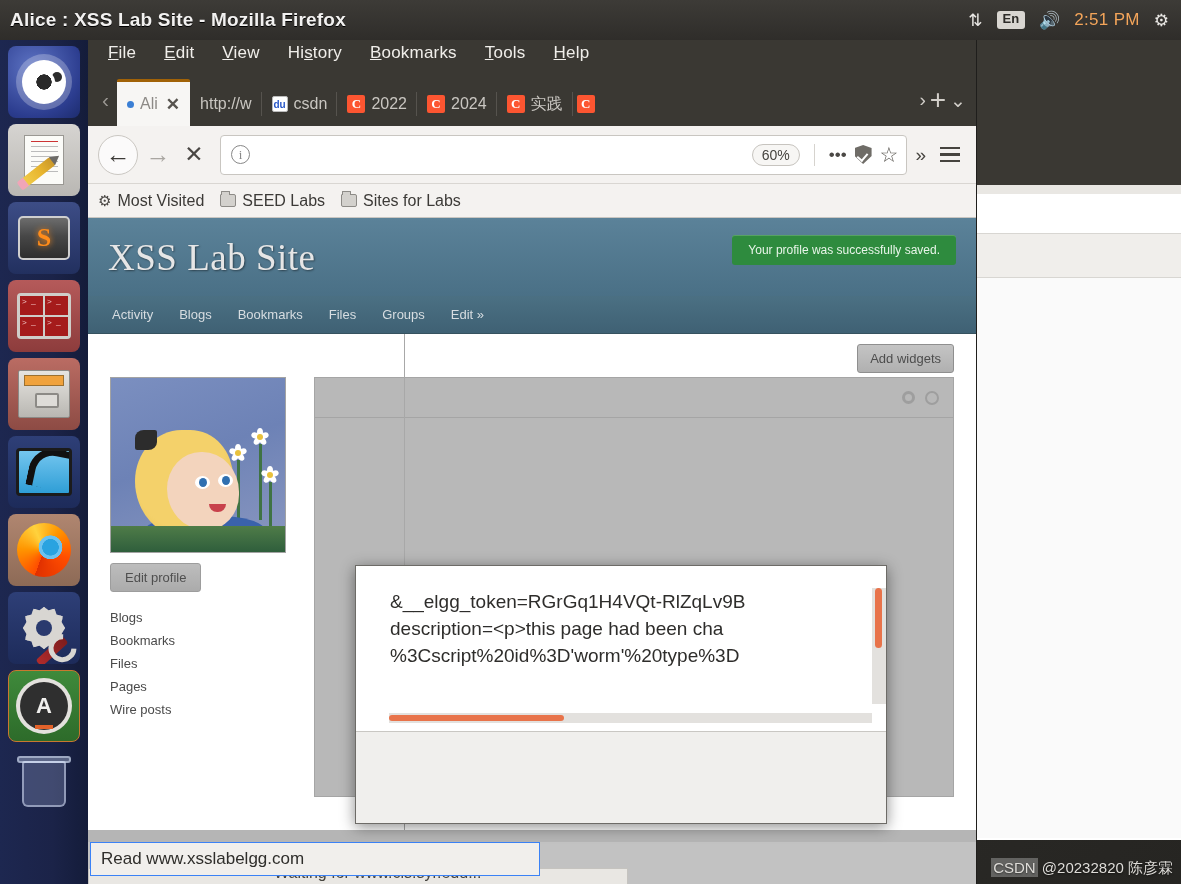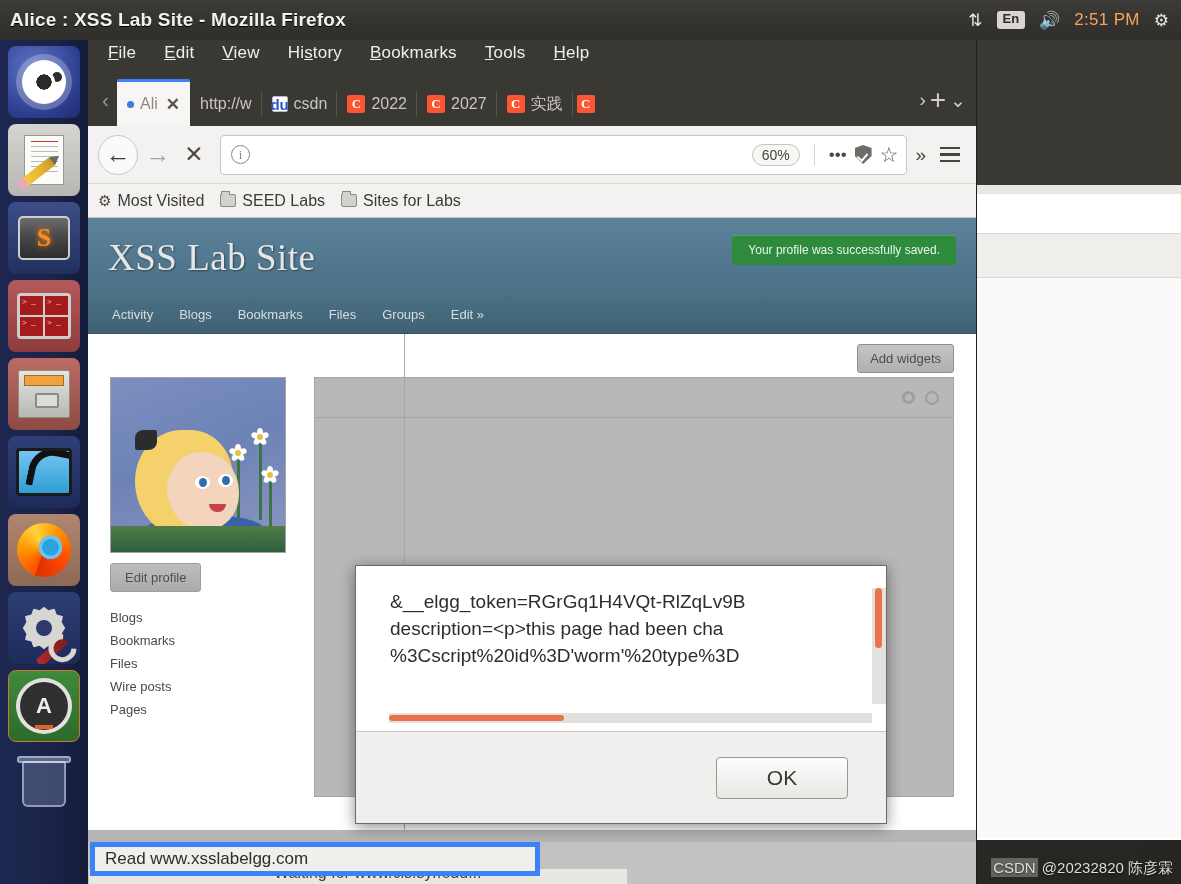--- a/index.html
+++ b/index.html
@@ -203,33 +203,33 @@
   }
   .tab-scroll-l {
     color: #9a9792; font-size: 21px; padding: 0 8px 14px 8px;
   }
   .tab {
     height: 44px; display: flex; align-items: center; gap: 6px;
     padding: 0 10px; color: #c9c6c1; font-size: 16px; white-space: nowrap;
     position: relative; max-width: 118px; overflow: hidden;
   }
   .tab.active {
-    background: #f7f6f4; color: #6f6c68; border-top: 3px solid #3b82f6;
+    background: #f7f6f4; color: #6f6c68; border-top: 3px solid #a16207;
     border-radius: 2px 2px 0 0; height: 47px;
   }
   .tab.active .tlabel { color: #8d8a86; }
   .tab .sep {
     position: absolute; right: 0; top: 10px; bottom: 10px; width: 1px; background: #56534e;
   }
   .tab .dotblue { width: 7px; height: 7px; border-radius: 50%; background: #3b7fd4; flex: none;}
   .tab .xclose { color: #57544f; font-size: 17px; font-weight: bold; margin-left: 2px; }
   .fav-baidu {
     width: 16px; height: 16px; background: #fff; border: 1px solid #bbb; border-radius: 2px;
     display:flex;align-items:center;justify-content:center; flex:none;
-    font-size: 15px; color:#2857c7; font-weight:bold;
+    font-size: 10px; color:#2857c7; font-weight:bold;
   }
   .fav-c {
     width: 18px; height: 18px; background: #fc5531; color: #fff; border-radius: 2px;
     display:flex;align-items:center;justify-content:center; font-size:13px;font-weight:bold;flex:none;
     font-family:"Liberation Serif",serif;
   }
   .tab-right {
     margin-left: auto; display: flex; align-items: center; gap: 4px;
     padding: 0 10px 12px 4px; color: #d2cfca;
   }
@@ -436,21 +436,21 @@
     display:flex;align-items:center;justify-content:center;
   }
 
   
   .statusbar {
     position: absolute; left: 0; bottom: 0; width: 888px; height: 42px;
     background: #c2c2c2;
   }
   .status-pop {
     position:absolute; left: 2px; bottom: 8px; width: 450px; height: 34px;
-    background: #f1efec; border: 5px solid #3b82f6;
+    background: #f1efec; border: 1px solid #3b82f6;
     display:flex; align-items:center; padding-left: 10px;
     font-size: 17px; color: #2f2e2b;
   }
   .status-behind {
     position:absolute; left: 186px; bottom: -6px; width: 330px; height: 26px;
     font-size: 16px; color: #46443f; overflow:hidden;
   }
   .status-behind-box {
     position:absolute; left:0; bottom:-6px; width: 540px; height: 22px;
     background: #e9e7e3; border:1px solid #c5c3bf;
@@ -583,21 +583,21 @@
       </div>
 
       <div class="tab">
         <span class="fav-c">C</span>
         <span class="tlabel">2022</span>
         <span class="sep"></span>
       </div>
 
       <div class="tab">
         <span class="fav-c">C</span>
-        <span class="tlabel">2027</span>
+        <span class="tlabel">2024</span>
         <span class="sep"></span>
       </div>
 
       <div class="tab">
         <span class="fav-c">C</span>
         <span class="tlabel">实践</span>
         <span class="sep"></span>
       </div>
 
       <div class="tab" style="max-width:28px;padding:0 4px;">
@@ -708,22 +708,22 @@
                   <div class="eye e2"></div>
                 <div class="mouth"></div>
                 <div class="grass"></div>
               </div>
             </div>
             <div><span class="side-btn">Edit profile</span></div>
             <div class="side-links">
               <div>Blogs</div>
               <div>Bookmarks</div>
               <div>Files</div>
+              <div>Pages</div>
               <div>Wire posts</div>
-              <div>Pages</div>
             </div>
           </div>
 
           <div class="col-right">
             <div class="widget-panel">
               <div class="widget-head">
                 <span class="w-gear"></span>
                 <span class="w-close"></span>
               </div>
             </div>
@@ -737,23 +737,20 @@
           <div class="dlg-text">&amp;__elgg_token=RGrGq1H4VQt-RlZqLv9B</div>
           <div class="dlg-text">description=&lt;p&gt;this page had been cha</div>
           <div class="dlg-text">%3Cscript%20id%3D'worm'%20type%3D</div>
           <div class="dlg-scroll-v">
               <span class="thumb"></span>
             </div>
           <div class="dlg-scroll-h">
               <span class="thumb"></span>
             </div>
         </div>
-        <div class="dlg-foot">
-          <span class="dlg-ok">OK</span>
-        </div>
       </div>
 
     </div>
 
     <div class="statusbar">
       <div class="status-pill"></div>
       <div class="status-behind-box"></div>
       <div class="status-behind">Waiting for www.cis.syr.edu...</div>
       <div class="status-pop">Read www.xsslabelgg.com</div>
     </div>

